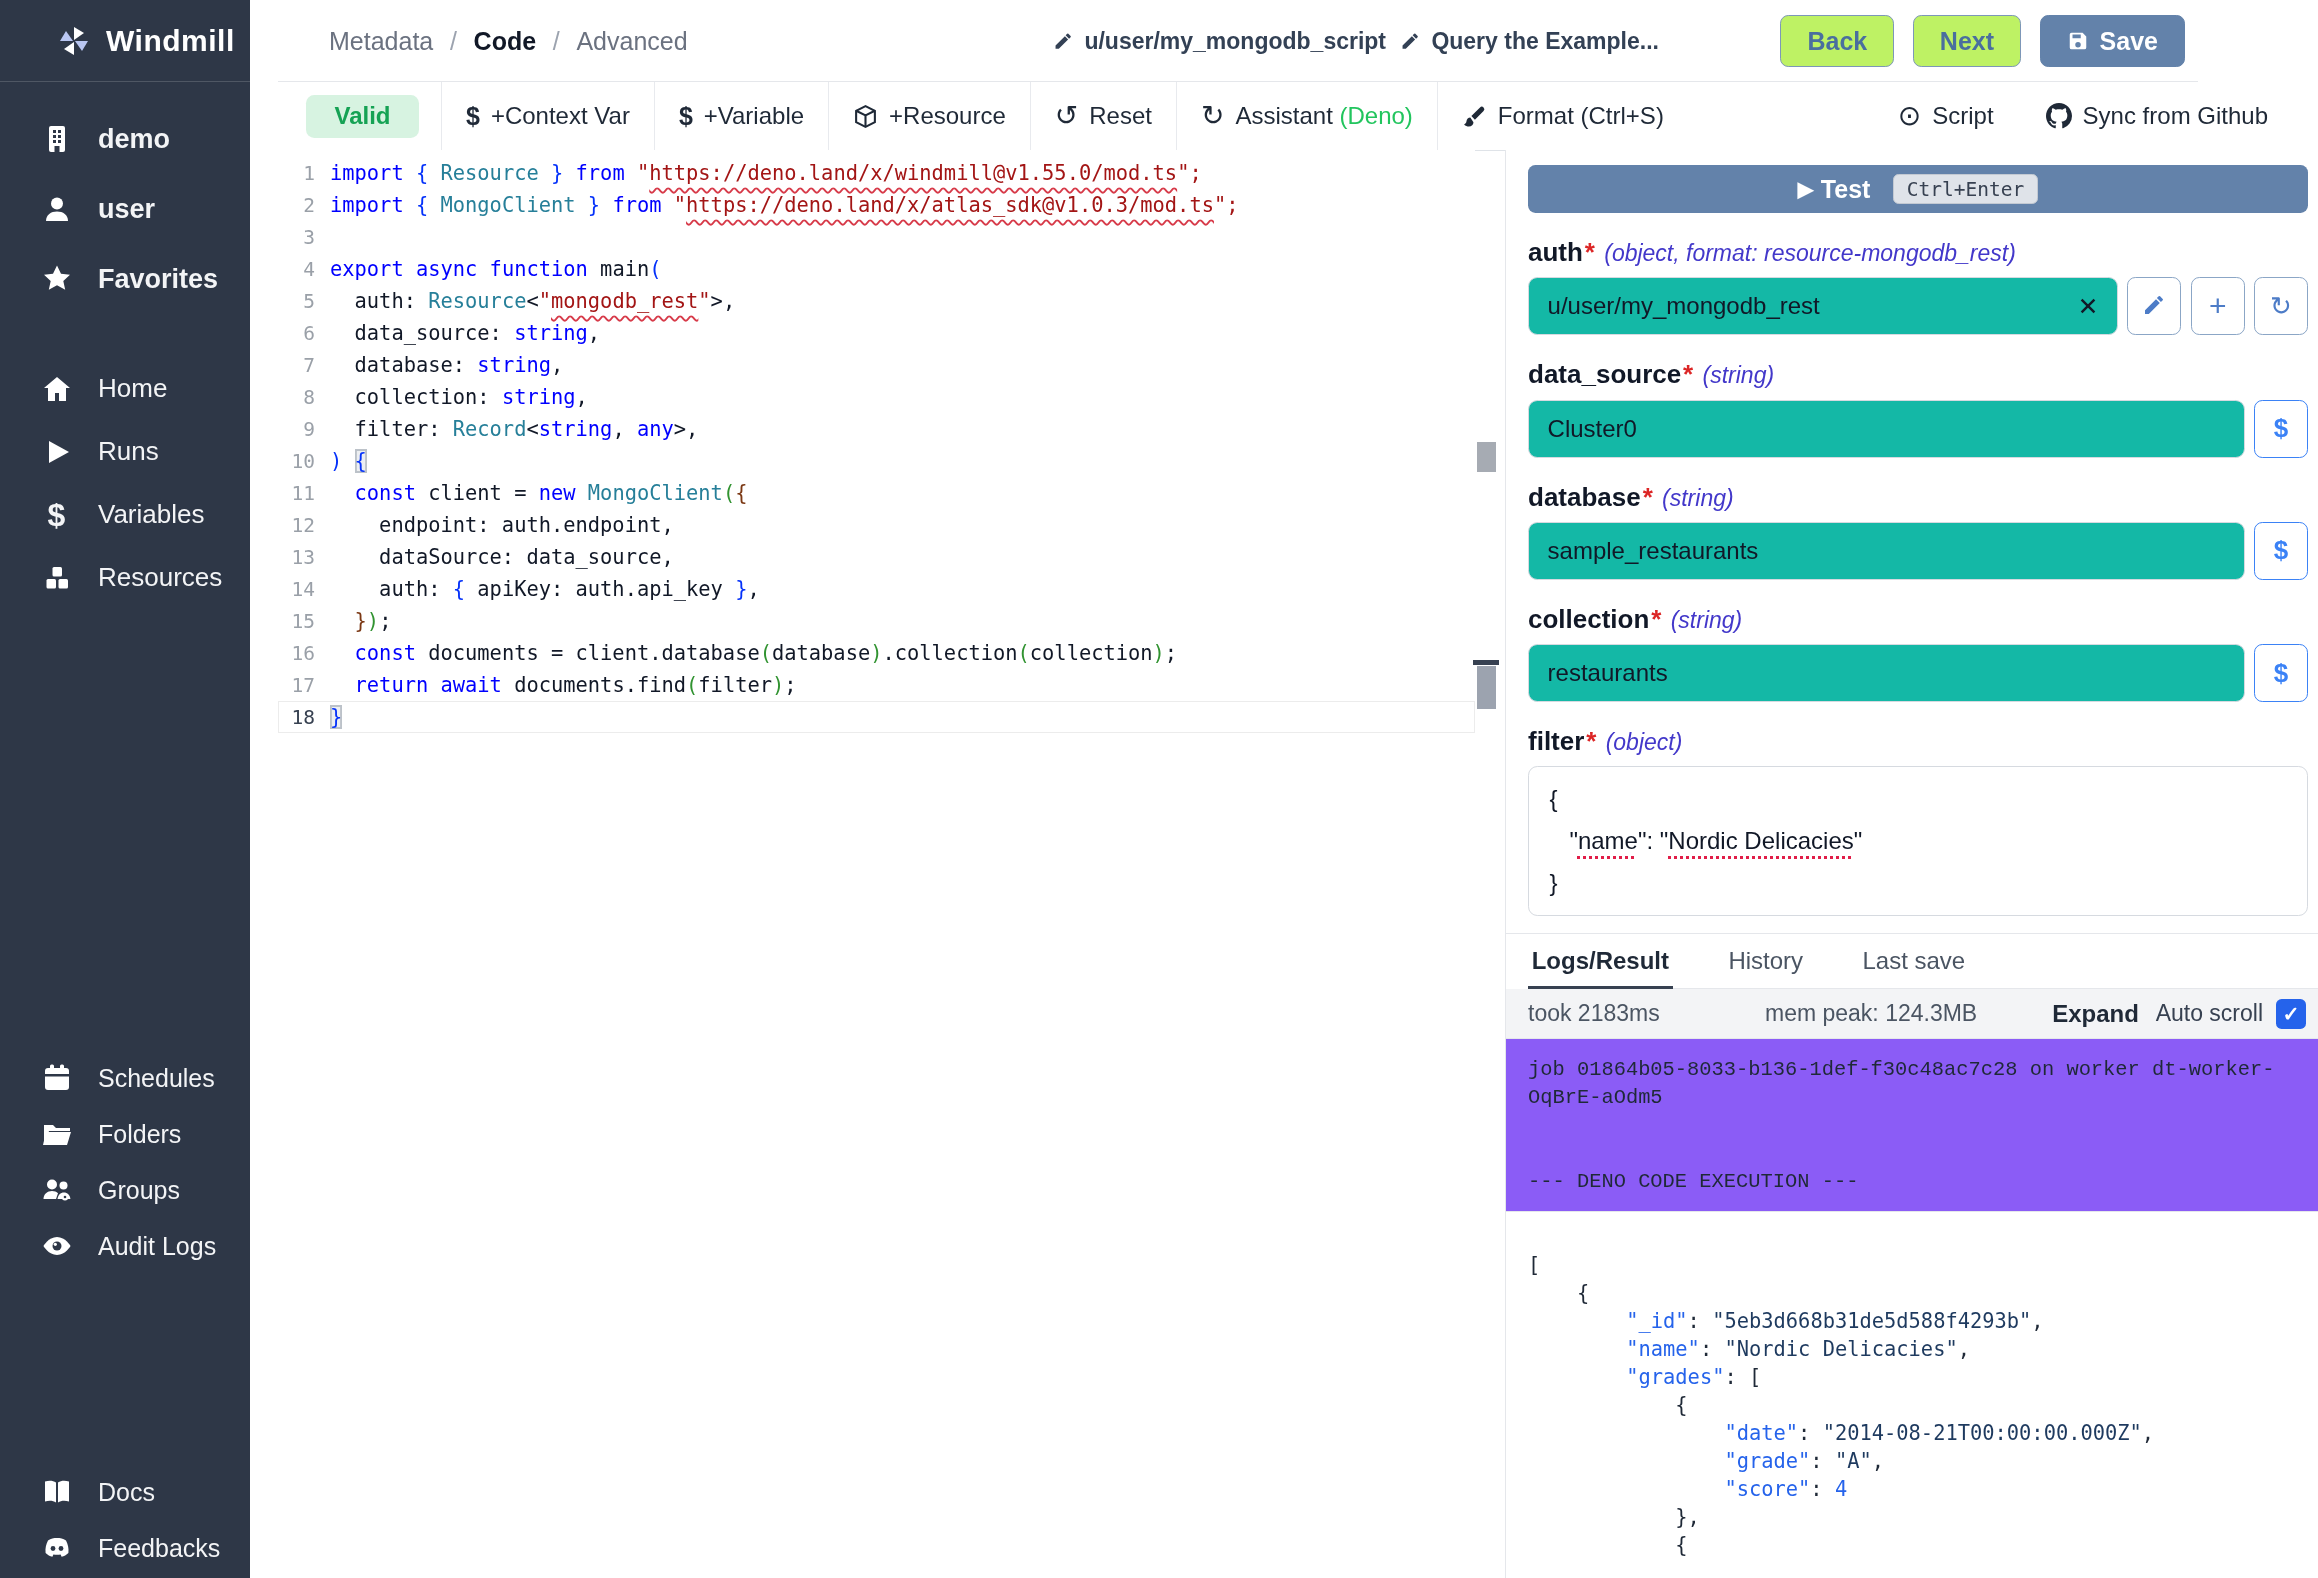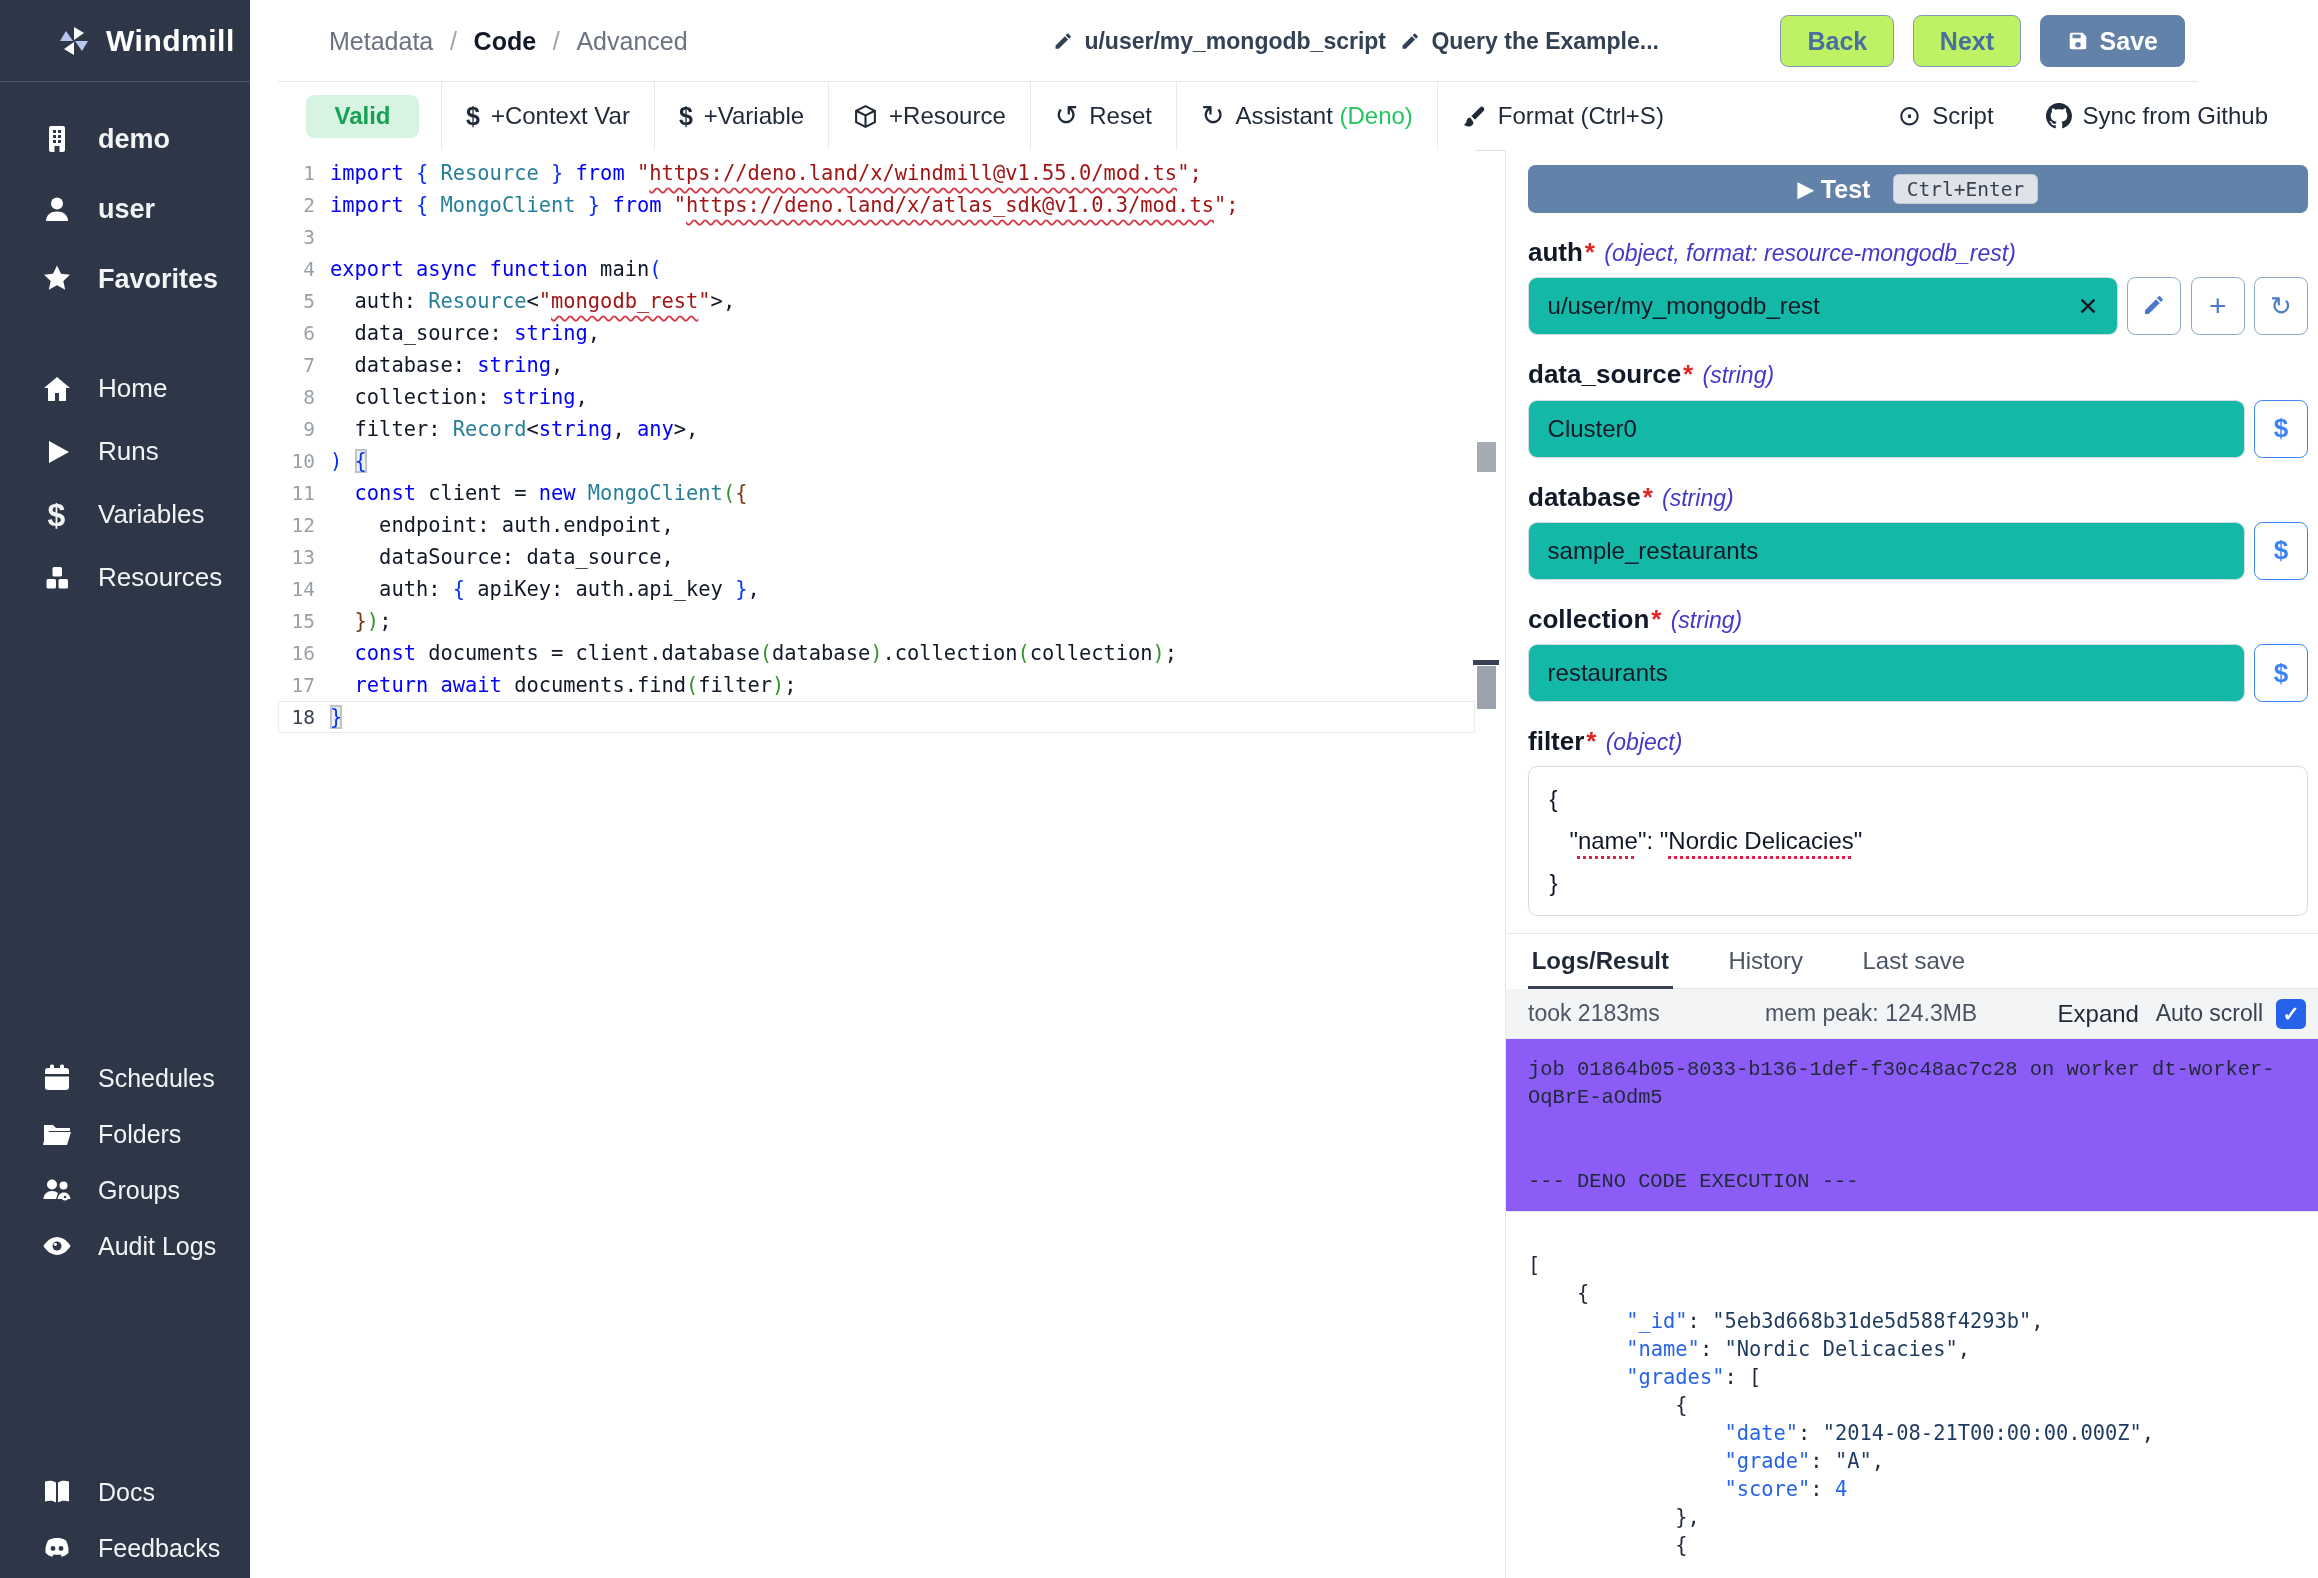--- a/index.html
+++ b/index.html
@@ -116,21 +116,21 @@
   .json-box .jline{white-space:pre;}
 
   
   #tabsec{margin-top:16.7px; border-top:0.9px solid var(--border); padding-left:22px;}
   #tabs{display:flex; gap:52px; border-bottom:0.9px solid var(--border);}
   .tab{padding:13px 3.7px 11px; font-size:24px; color:#4b5563; cursor:pointer;}
   .tab.active{color:#1f2937; font-weight:bold; border-bottom:3.7px solid #374151; margin-bottom:-0.9px;}
   #stats{height:50px; background:#f3f4f6; border-bottom:0.9px solid var(--border); display:flex;
     align-items:center; padding:0 13px 0 22px; font-size:23px; color:#4b5563;}
   #stat-took{width:237px;} #stat-mem{flex:1;}
-  #stat-expand{font-weight:normal; color:#1f2937; font-size:24px; cursor:pointer; margin-right:16.7px;}
+  #stat-expand{font-weight:bold; color:#1f2937; font-size:24px; cursor:pointer; margin-right:16.7px;}
   #stat-autoscroll{color:#374151; margin-right:13px;}
   #autoscroll-box{width:30px; height:30px; background:var(--cbblue); border-radius:5.6px; color:#fff;
     display:flex; align-items:center; justify-content:center; font-size:20.4px; font-weight:bold; cursor:pointer;}
   #logarea{background:#8b5cf6; padding:16.7px 22px 15px; font-family:Liberation Mono, monospace;
     font-size:20.4px; line-height:28px; color:#1f2937;}
   .logline{white-space:pre-wrap; overflow-wrap:anywhere; min-height:28px;}
   #divider2{border-bottom:0.9px solid var(--border);}
   #resultarea{padding:11px 22px 0; font-family:"DejaVu Sans Mono", monospace; font-size:20.4px; line-height:28px;}
   .rline{white-space:pre; min-height:28px;}
   .tk2-rk{color:#2563eb;} .tk2-rs{color:#1e3a5f;} .tk2-rn{color:#2563eb;}

